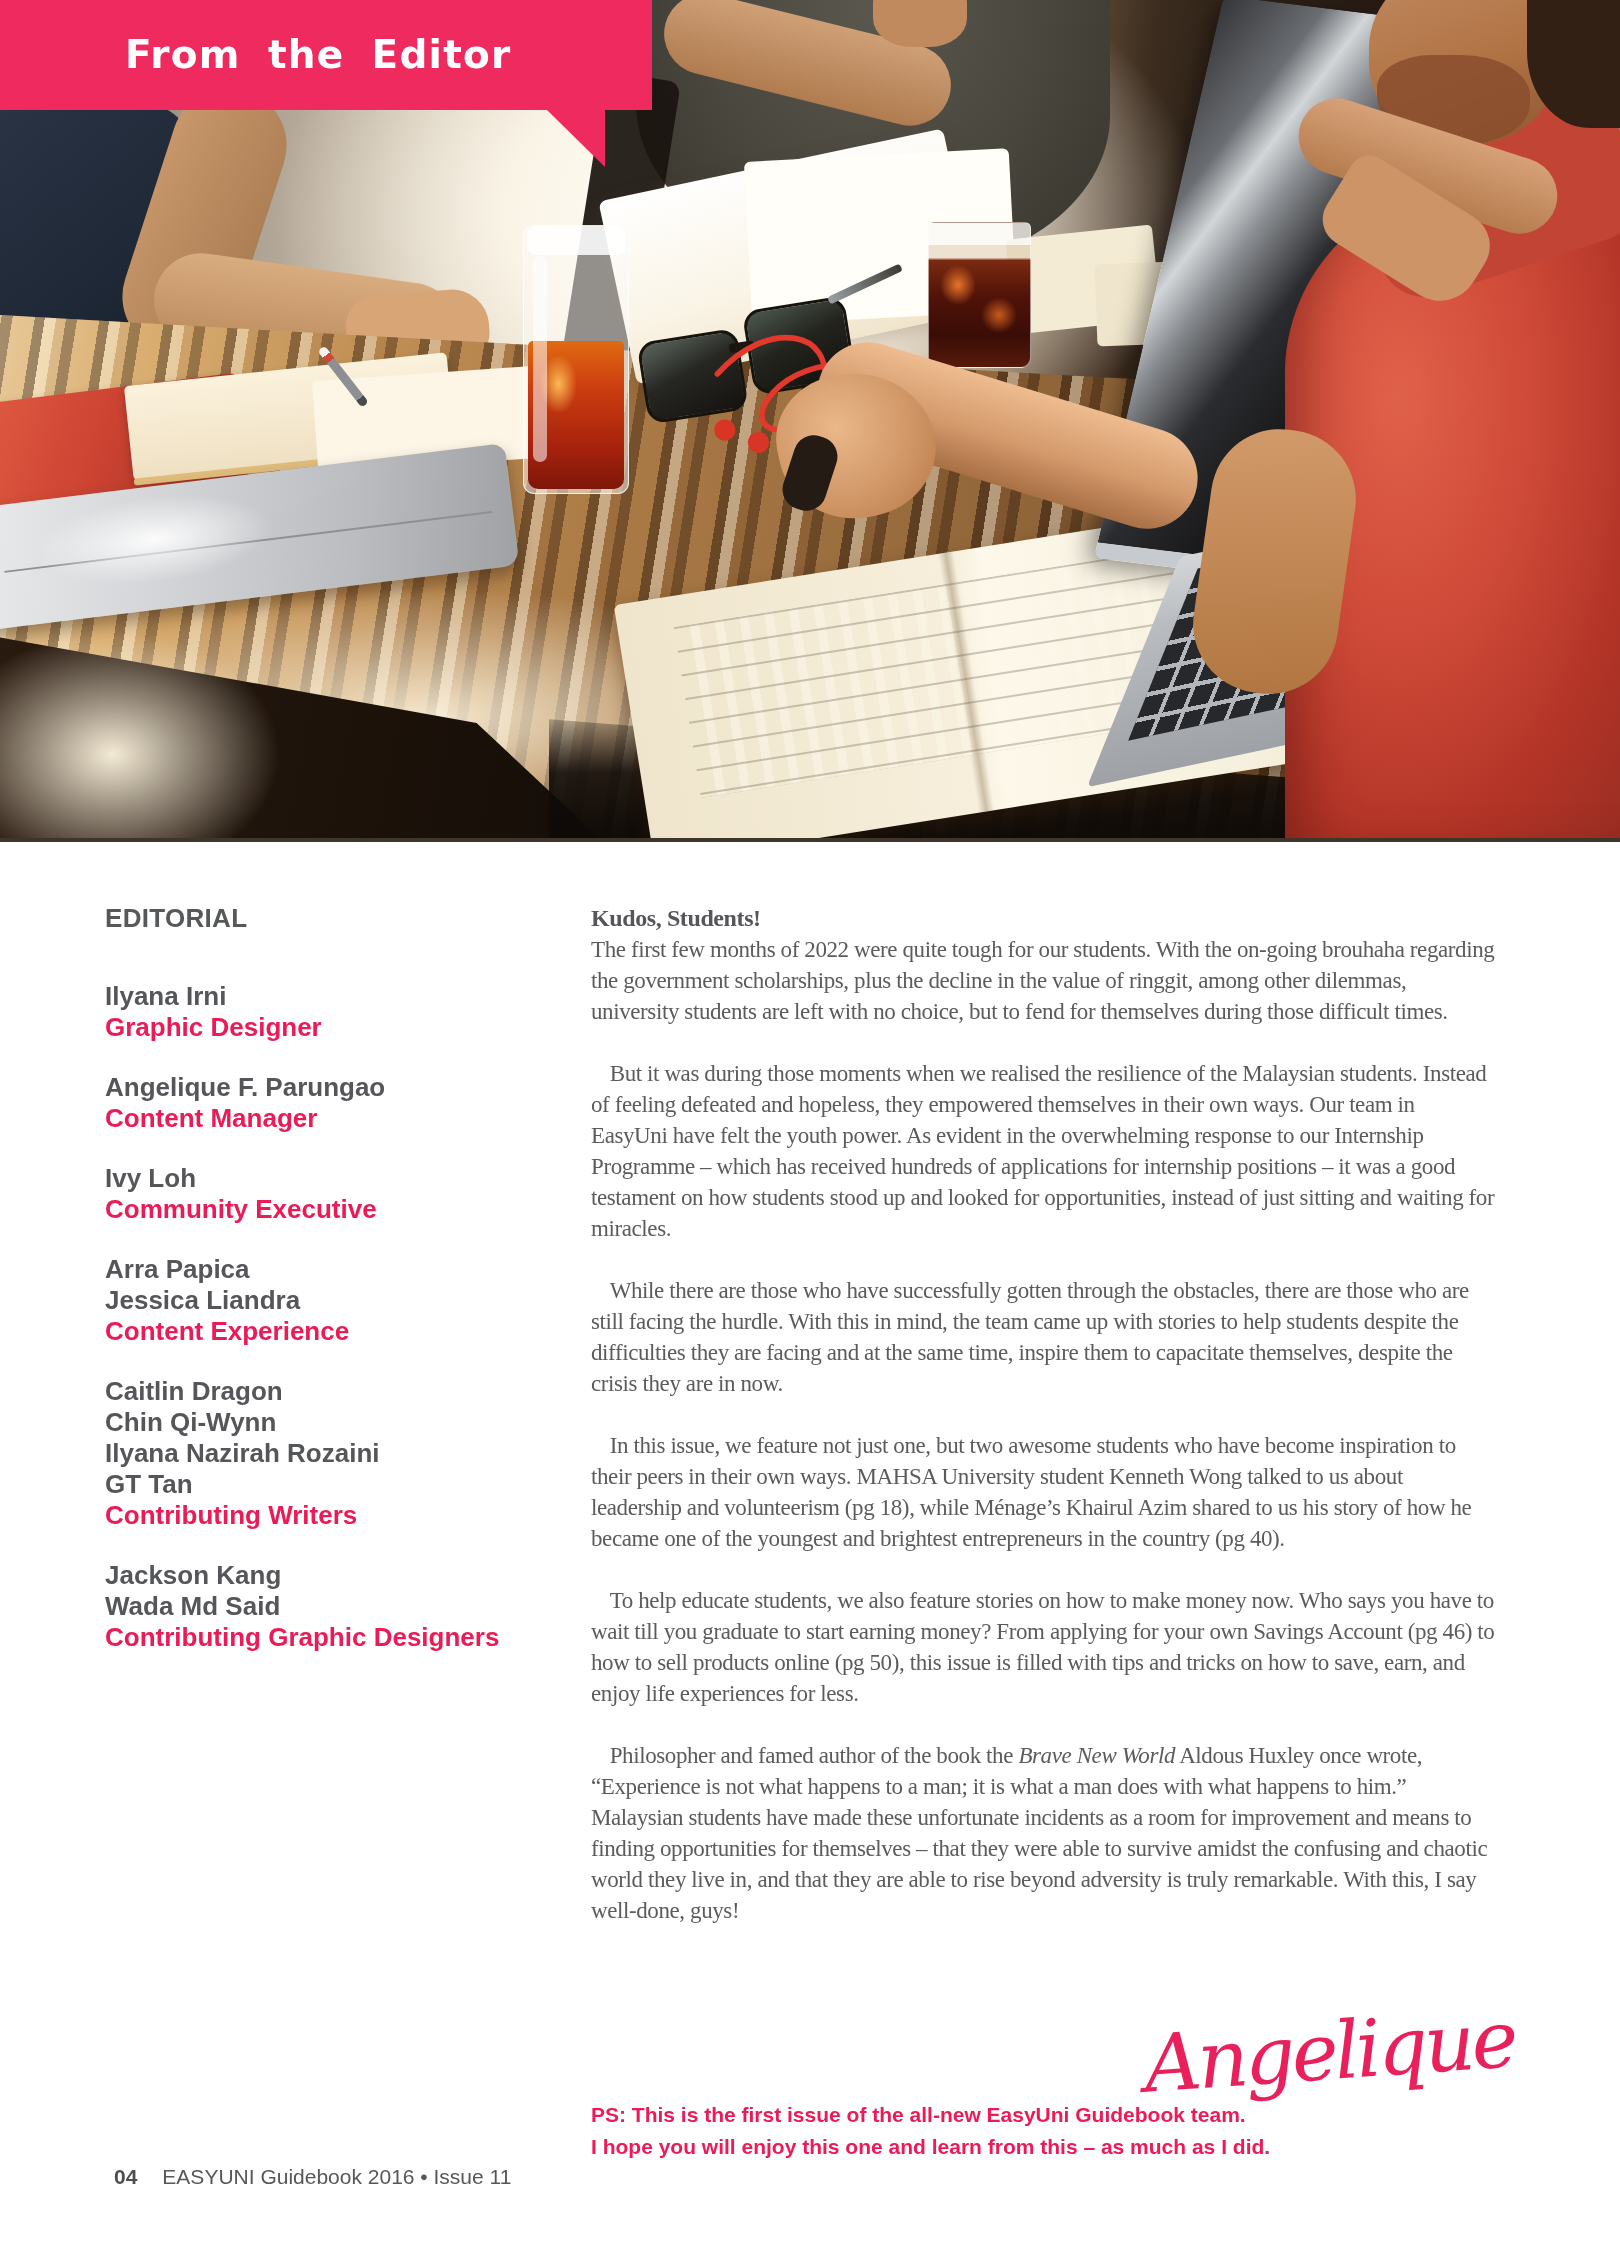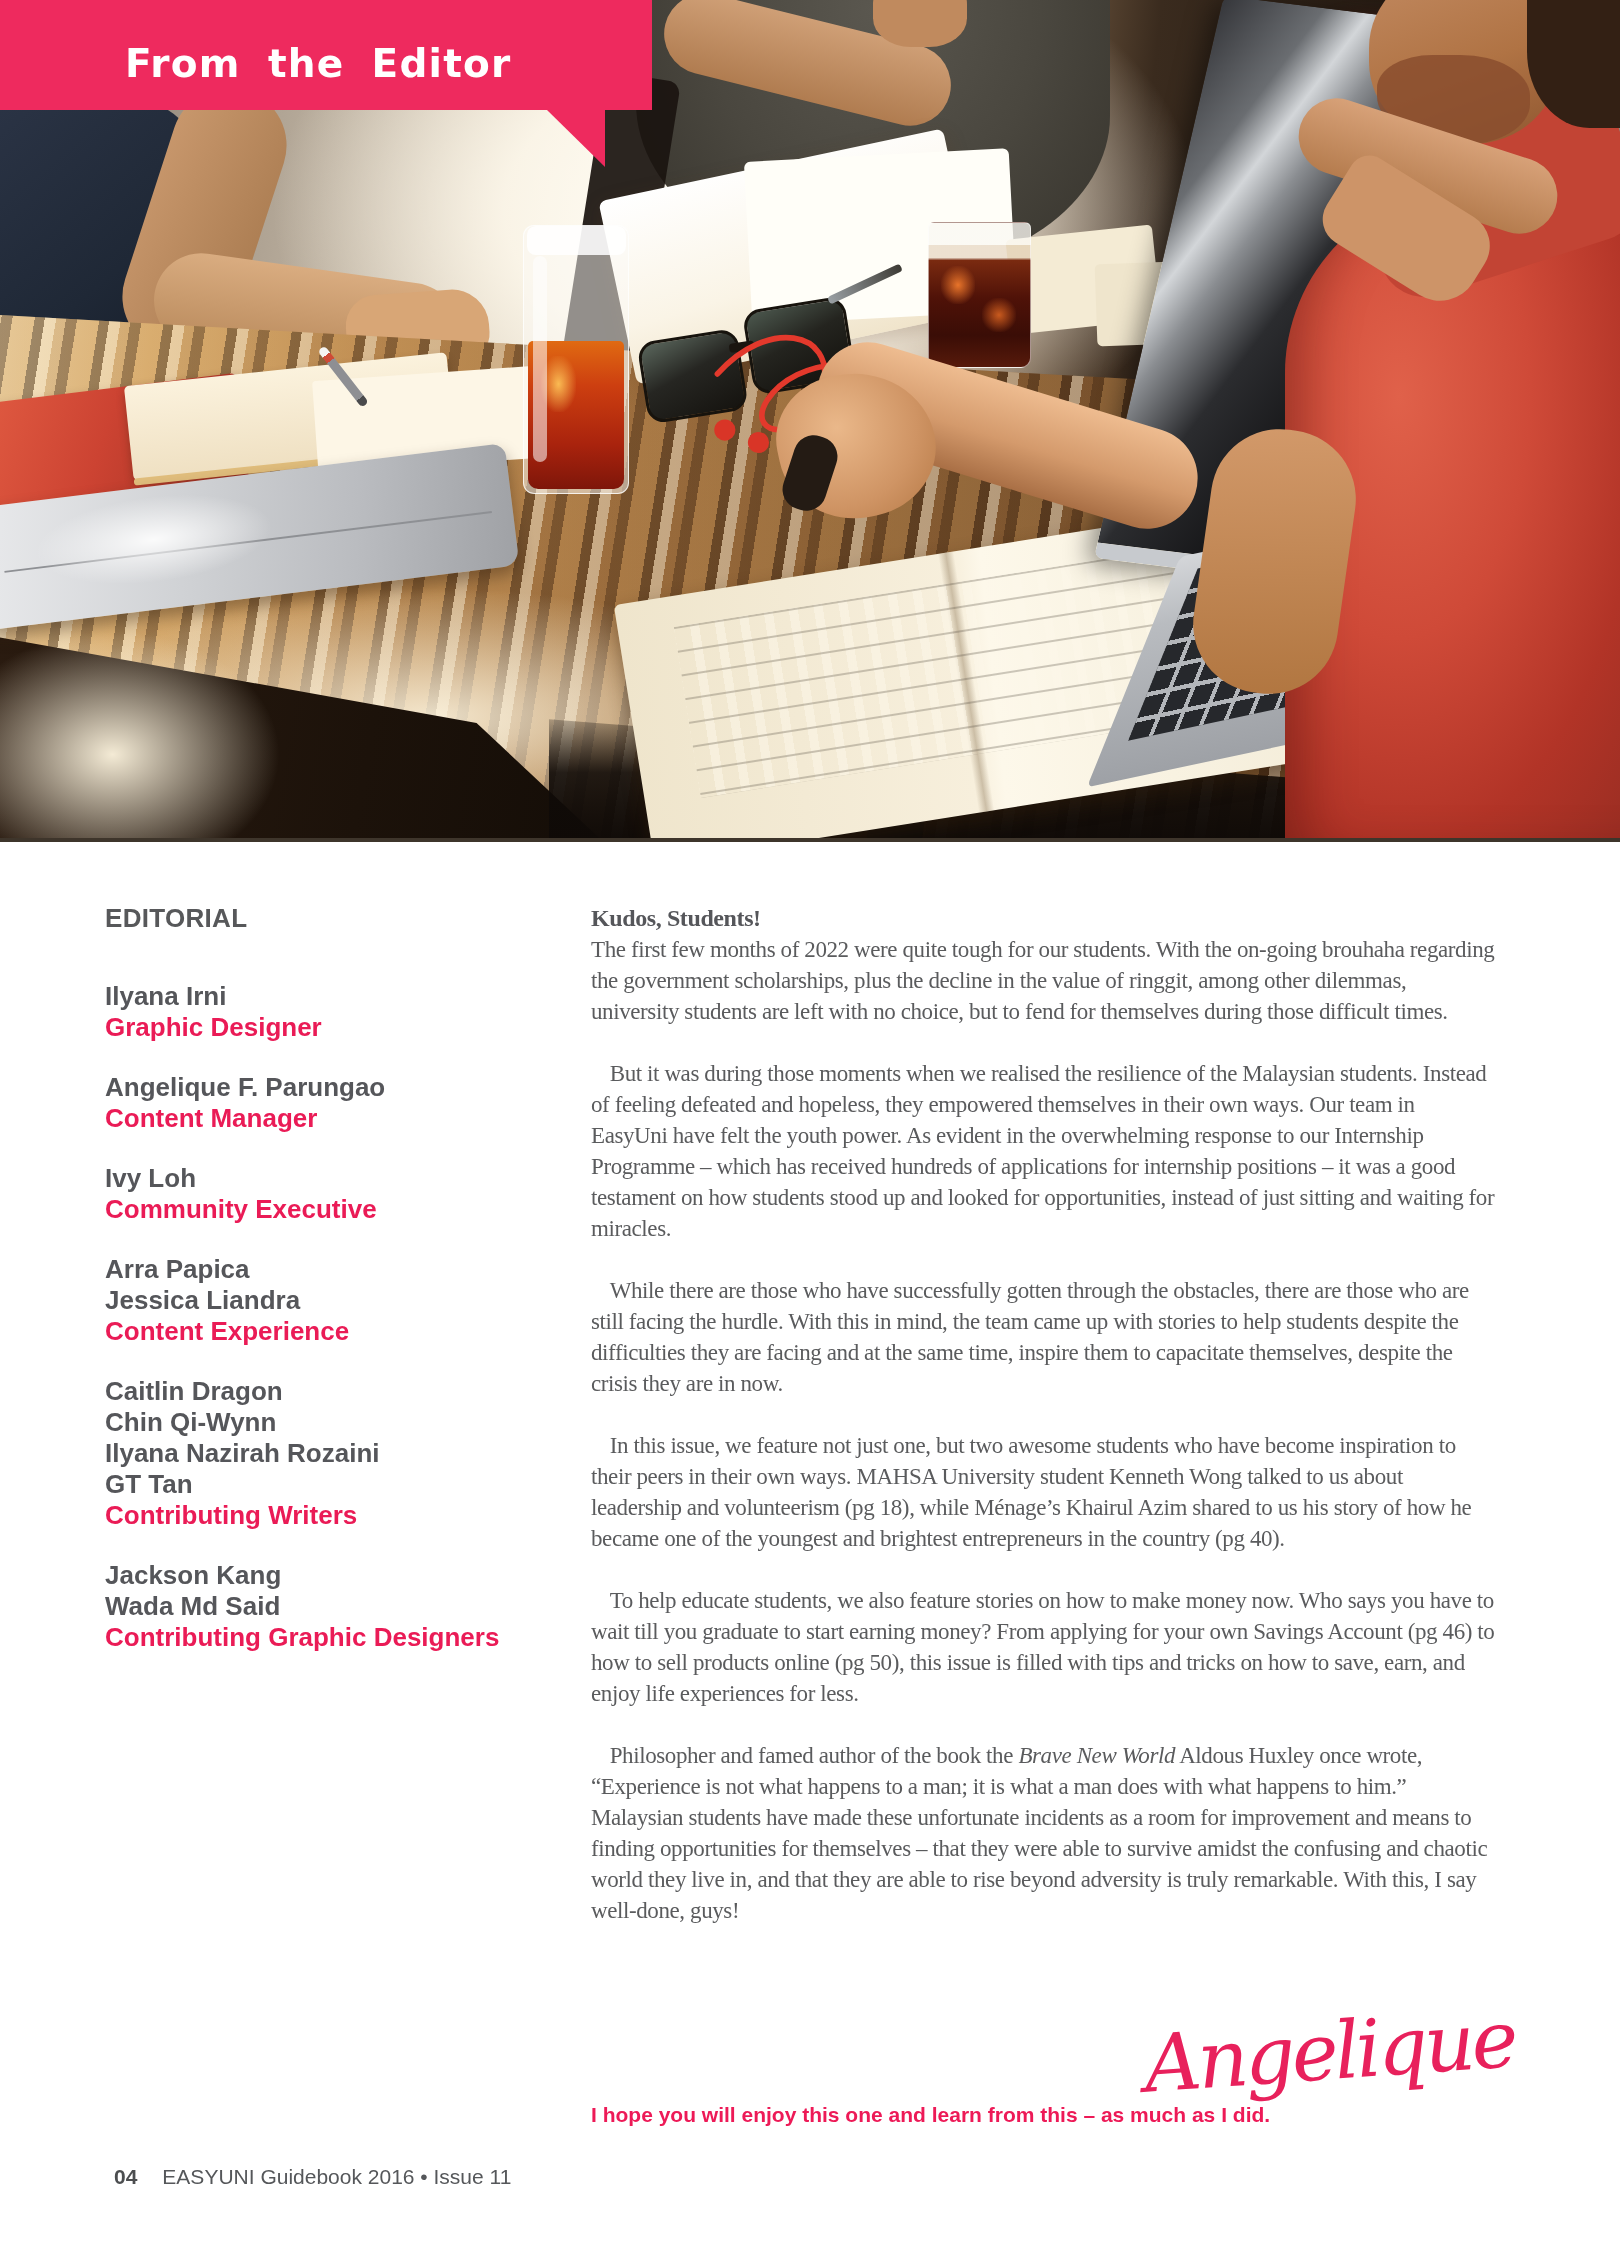--- a/index.html
+++ b/index.html
@@ -138,21 +138,21 @@
   .ph-red-fist{left:1202px;top:429px;width:145px;height:265px;border-radius:69px;transform:rotate(8deg);
            background:linear-gradient(170deg,#d39a6b,#b0753f);}
   .ph-edge{left:0;top:838px;width:1620px;height:3.7px;background:#3e352b;}
 
   
   .banner{position:absolute;left:0;top:0;width:652px;height:110px;background:#ee2a5e;z-index:40;}
   .banner-tail{position:absolute;left:547px;top:110px;width:58px;height:57px;background:#ee2a5e;
            clip-path:polygon(0 0,100% 0,100% 100%);z-index:40;}
   .banner-title{position:absolute;left:125px;top:0;height:134px;line-height:110px;z-index:41;
            font-family:"DejaVu Sans",sans-serif;font-weight:800;font-size:39px;color:#ffffff;
-           letter-spacing:1.2px;word-spacing:12.5px;margin-top:9px;}
+           letter-spacing:1.2px;word-spacing:12.5px;}
 
   
   .credits{position:absolute;left:105px;top:903px;width:449px;font-size:26px;line-height:31px;}
   .credits-heading{font-weight:700;color:#57585a;letter-spacing:0.3px;margin-bottom:47px;}
   .credit-block{margin-bottom:29px;}
   .credit-name{font-weight:700;color:#55565a;}
   .credit-role{font-weight:600;color:#ea1b56;}
 
   
   .letter{position:absolute;left:591px;top:903px;width:905px;font-size:23px;line-height:31px;
@@ -294,20 +294,21 @@
     <p class="indent">But it was during those moments when we realised the resilience of the Malaysian students. Instead of feeling defeated and hopeless, they empowered themselves in their own ways. Our team in EasyUni have felt the youth power. As evident in the overwhelming response to our Internship Programme – which has received hundreds of applications for internship positions – it was a good testament on how students stood up and looked for opportunities, instead of just sitting and waiting for miracles.</p>
     <p class="indent">While there are those who have successfully gotten through the obstacles, there are those who are still facing the hurdle. With this in mind, the team came up with stories to help students despite the difficulties they are facing and at the same time, inspire them to capacitate themselves, despite the crisis they are in now.</p>
     <p class="indent">In this issue, we feature not just one, but two awesome students who have become inspiration to their peers in their own ways. MAHSA University student Kenneth Wong talked to us about leadership and volunteerism (pg 18), while Ménage’s Khairul Azim shared to us his story of how he became one of the youngest and brightest entrepreneurs in the country (pg 40).</p>
     <p class="indent">To help educate students, we also feature stories on how to make money now. Who says you have to wait till you graduate to start earning money? From applying for your own Savings Account (pg 46) to how to sell products online (pg 50), this issue is filled with tips and tricks on how to save, earn, and enjoy life experiences for less.</p>
     <p class="indent"><span>Philosopher and famed author of the book the </span><span class="italic">Brave New World</span><span> Aldous Huxley once wrote, “Experience is not what happens to a man; it is what a man does with what happens to him.” Malaysian students have made these unfortunate incidents as a room for improvement and means to finding opportunities for themselves – that they were able to survive amidst the confusing and chaotic world they live in, and that they are able to rise beyond adversity is truly remarkable. With this, I say well-done, guys!</span></p>
   </div>
 
   <div class="signature">Angelique</div>
 
   <div class="ps-block">
+    <div>PS: This is the first issue of the all-new EasyUni Guidebook team.</div>
     <div>I hope you will enjoy this one and learn from this – as much as I did.</div>
   </div>
 
   <div class="footer">
     <span class="pg-num">04</span><span>EASYUNI Guidebook 2016 • Issue 11</span>
   </div>
 
 </div>
 
 

